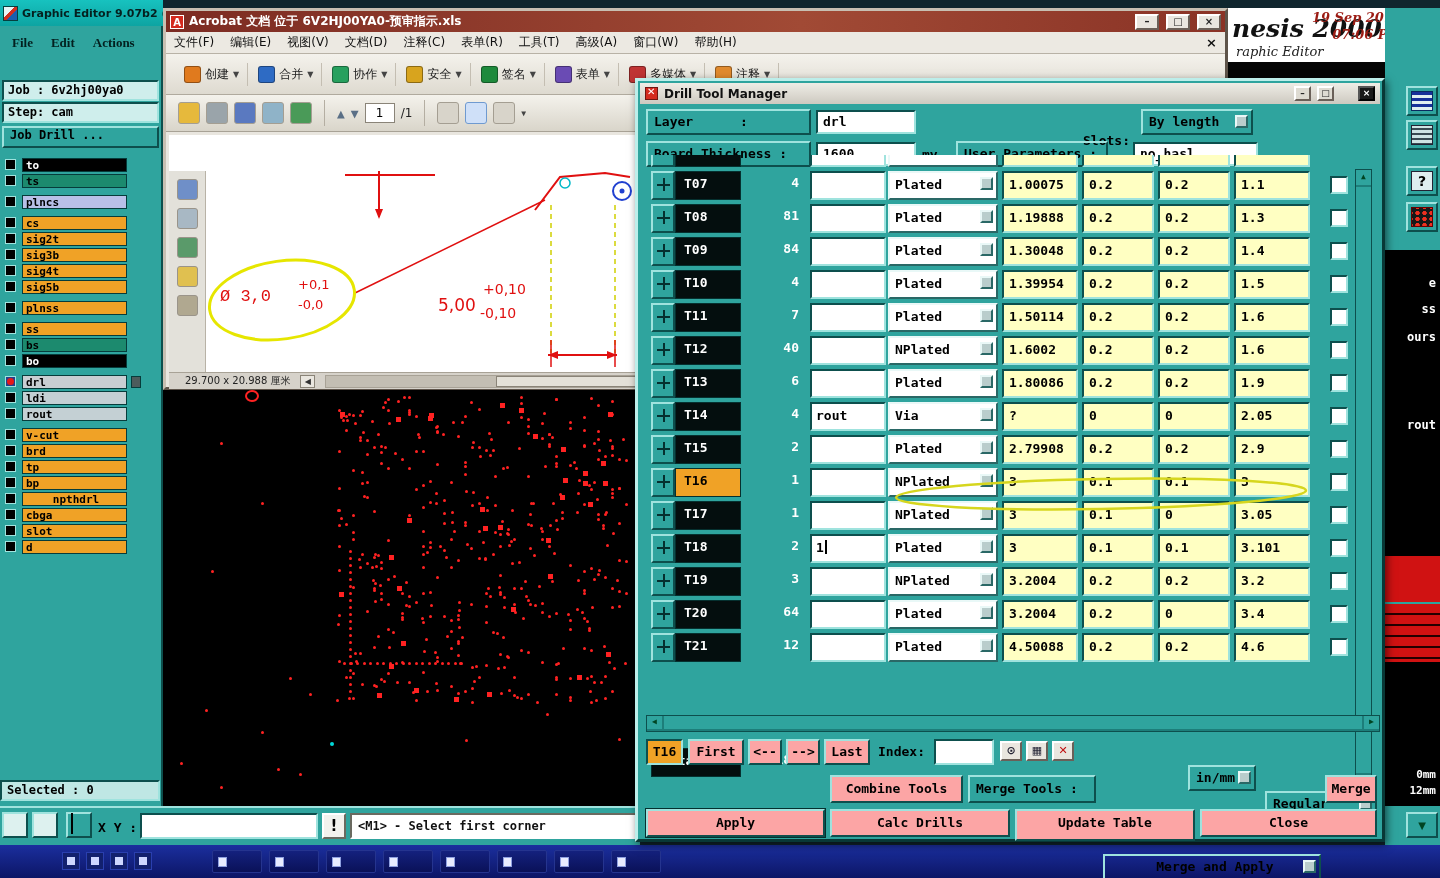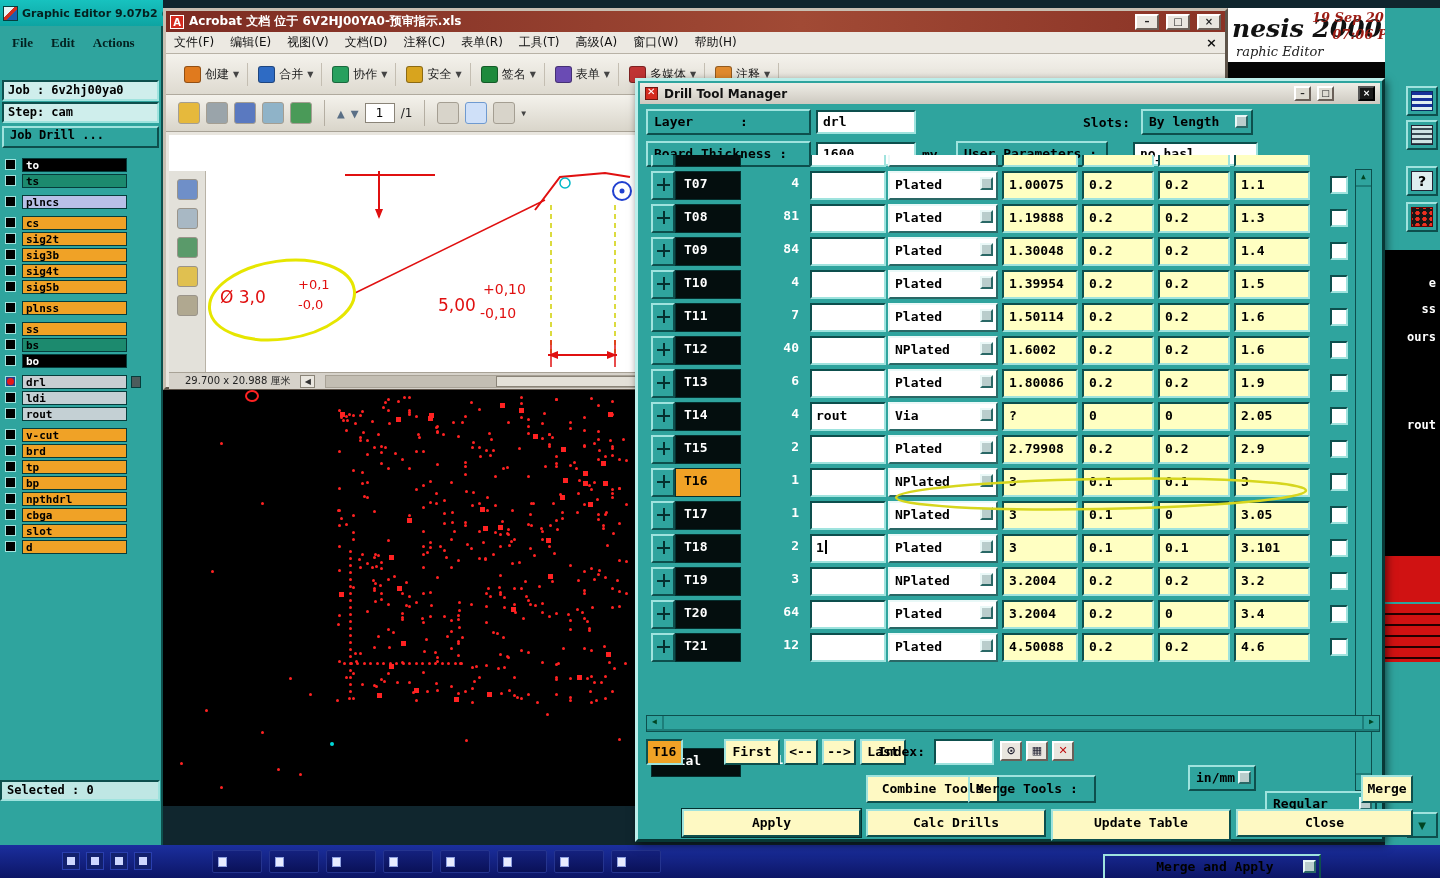--- a/index.html
+++ b/index.html
@@ -168,22 +168,22 @@
   #total-row { position:absolute; height:33px; width:712px; }
   
   #vscroll { position:absolute; left:717px; top:88px; width:17px; height:622px; background:#1d7e7a; border:1px solid #0d4f4d; }
   .varrow { position:absolute; left:0; width:15px; height:15px; background:#2fa49e; text-align:center; font-size:8px; line-height:13px; color:#042; }
   #vthumb { position:absolute; left:0; top:17px; width:15px; height:586px; background:#2fa49e; }
   #hscroll { position:absolute; left:8px; top:634px; width:734px; height:17px; background:#1d7e7a; border:1px solid #0d4f4d; }
   .harrow { position:absolute; top:0; width:15px; height:13px; background:#2fa49e; text-align:center; font-size:8px; line-height:12px; color:#042; }
   #hthumb { position:absolute; left:17px; top:0; width:698px; height:13px; background:#2fa49e; }
 
   
-  .tbtn { background:#fef9c3; border:2px solid; border-color:#9fe3de #0d4f4d #0d4f4d #9fe3de;
-     font:bold 13px "DejaVu Sans Mono",monospace; color:#000; text-align:center;margin-left:36px; }
+  .tbtn { background:#fca5a5; border:2px solid; border-color:#9fe3de #0d4f4d #0d4f4d #9fe3de;
+     font:bold 13px "DejaVu Sans Mono",monospace; color:#000; text-align:center; }
   .dlg-label { font:bold 13px "DejaVu Sans Mono",monospace; color:#000; white-space:pre; }
   #nav-current { background:#f0a226; border:2px solid; border-color:#0d4f4d #9fe3de #9fe3de #0d4f4d; text-align:center;
      font:bold 13px "DejaVu Sans Mono",monospace; }
   .sicon { width:22px; height:20px; background:#e9e6df; border:2px solid; border-color:#fff #6a6058 #6a6058 #fff;
      text-align:center; font:bold 11px "DejaVu Sans",sans-serif; line-height:16px; color:#223; }
   #dlg-annot { position:absolute; left:0; top:0; width:750px; height:764px; pointer-events:none; }
 </style>
 </head>
 <body>
 
@@ -279,38 +279,47 @@
         <div class="layer-row">
           <span class="layer-check"></span>
           <span class="layer-label" style="background: rgb(240, 162, 38); color: rgb(0, 0, 0);">tp</span>
         </div>
         <div class="layer-row">
           <span class="layer-check"></span>
           <span class="layer-label" style="background: rgb(240, 162, 38); color: rgb(0, 0, 0);">bp</span>
         </div>
         <div class="layer-row">
           <span class="layer-check"></span>
-          <span class="layer-label" style="background: rgb(240, 162, 38); color: rgb(0, 0, 0);">npthdrl</span>
+          <span class="layer-label" style="background: rgb(240, 162, 38); color: rgb(0, 0, 0); text-align: center;">npthdrl</span>
         </div>
         <div class="layer-row">
           <span class="layer-check"></span>
           <span class="layer-label" style="background: rgb(240, 162, 38); color: rgb(0, 0, 0);">cbga</span>
         </div>
         <div class="layer-row">
           <span class="layer-check"></span>
           <span class="layer-label" style="background: rgb(240, 162, 38); color: rgb(0, 0, 0);">slot</span>
         </div>
         <div class="layer-row">
           <span class="layer-check"></span>
           <span class="layer-label" style="background: rgb(240, 162, 38); color: rgb(0, 0, 0);">d</span>
         </div>
       </div>
     <div id="selected-box" class="abs">Selected : 0</div>
   </div>
 
+  <div id="bottom-strip" class="abs">
+    <div class="mini-btn abs raised" style="left:2px;"><span class="pencil"></span></div>
+    <div class="mini-btn abs raised" style="left:32px;"><span class="pencil"></span></div>
+    <div id="grid-btn" class="abs raised"><span class="gridicon"></span></div>
+    <span id="xy-label" class="abs">X Y :</span>
+    <div id="xy-input" class="abs wfield"></div>
+    <div id="alert-btn" class="abs">!</div>
+    <div id="msg-bar" class="abs">&lt;M1&gt; - Select first corner</div>
+  </div>
 
   <div id="taskbar" class="abs">
       <span class="tb-quick" style="left: 62px;">
         <i></i>
       </span>
       <span class="tb-quick" style="left: 86px;">
         <i></i>
       </span>
       <span class="tb-quick" style="left: 110px;">
         <i></i>
@@ -446,21 +455,21 @@
           <line x1="342" y1="220" x2="411" y2="220" stroke="#e01010" stroke-width="2"></line>
           <polygon points="342,220 352,216 352,224" fill="#e01010"></polygon>
           <polygon points="411,220 401,216 401,224" fill="#e01010"></polygon>
           <line x1="345" y1="205" x2="345" y2="232" stroke="#e01010" stroke-width="1.5"></line>
           <line x1="409" y1="205" x2="409" y2="232" stroke="#e01010" stroke-width="1.5"></line>
 
           <line x1="149" y1="158" x2="339" y2="65" stroke="#e01010" stroke-width="1.5"></line>
 
           <ellipse cx="76" cy="165" rx="73" ry="39" fill="none" stroke="#e6e600" stroke-width="3" transform="rotate(-8 76 165)"></ellipse>
         </svg>
-        <div class="dimtext" style="left:14px;top:152px;font-size:17px;">Ø 3,0</div>
+        <div class="dimtext" style="left:14px;top:152px;font-size:17px;font-family:Liberation Mono, monospace;">Ø 3,0</div>
         <div class="dimtext" style="left:92px;top:142px;font-size:13px;">+0,1</div>
         <div class="dimtext" style="left:92px;top:162px;font-size:13px;">-0,0</div>
         <div class="dimtext" style="left:232px;top:160px;font-size:17px;">5,00</div>
         <div class="dimtext" style="left:277px;top:146px;font-size:14px;">+0,10</div>
         <div class="dimtext" style="left:274px;top:170px;font-size:14px;">-0,10</div>
       </div>
       <div id="ac-leftstrip">
         <div class="strip-icon" style="background:#6f8fc8"></div>
         <div class="strip-icon" style="background:#a8b8c4"></div>
         <div class="strip-icon" style="background:#5a9a6a"></div>
@@ -1037,36 +1046,40 @@
 
     <div class="rc-sec rc-black" style="top:242px;height:216px;">
       <span class="rc-frag" style="top:26px;">e</span>
       <span class="rc-frag" style="top:52px;">ss</span>
       <span class="rc-frag" style="top:80px;">ours</span>
       <span class="rc-frag" style="top:168px;">rout</span>
     </div>
     <div class="rc-sec rc-black" style="top:458px;height:90px;"></div>
     <div class="rc-sec rc-red" style="top:548px;height:46px;"></div>
     <div class="rc-sec rc-redstripe" style="top:596px;height:58px;"></div>
+    <div class="rc-sec rc-black" style="top:654px;height:144px;">
+      <span class="rc-frag" style="top:106px;font-size:11px;">0mm</span>
+      <span class="rc-frag" style="top:122px;font-size:11px;">12mm</span>
+    </div>
     <div id="rc-drop" class="raised">▼</div>
   </div>
 
   <div id="dialog" class="abs">
     <div id="dlg-title">
       <span id="dlg-icon"></span>
       <span>Drill Tool Manager</span>
       <span class="spacer"></span>
       <span class="dwinbtn">–</span>
       <span class="dwinbtn">□</span>
       <span class="dwinbtn close">×</span>
     </div>
 
     <div class="abs lblbox" style="left:8px;top:28px;width:165px;">Layer      :</div>
     <div class="abs wfield hdr-field" style="left:178px;top:29px;width:100px;">drl</div>
-    <div class="abs dlg-label" style="left:445px;top:34px;">Slots:</div>
+    <div class="abs dlg-label" style="left:445px;top:52px;">Slots:</div>
     <div class="abs ddown raised" style="left:503px;top:28px;width:112px;">
       <span>By length</span>
       <span class="handle"></span>
     </div>
 
     <div class="abs lblbox" style="left:8px;top:60px;width:165px;">Board Thickness :</div>
     <div class="abs wfield hdr-field" style="left:178px;top:61px;width:100px;">1600</div>
     <div class="abs dlg-label" style="left:284px;top:66px;">my</div>
     <div class="abs lblbox" style="left:318px;top:60px;width:152px;">User Parameters :</div>
     <div class="abs wfield hdr-field" style="left:495px;top:61px;width:125px;">no_hasl</div>

